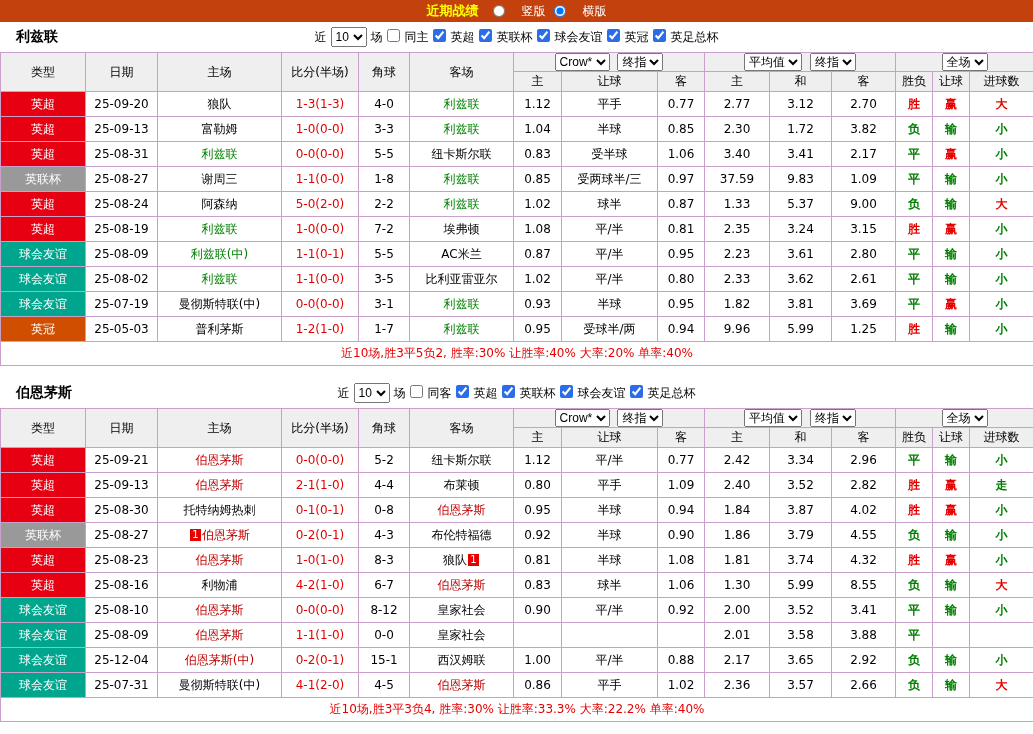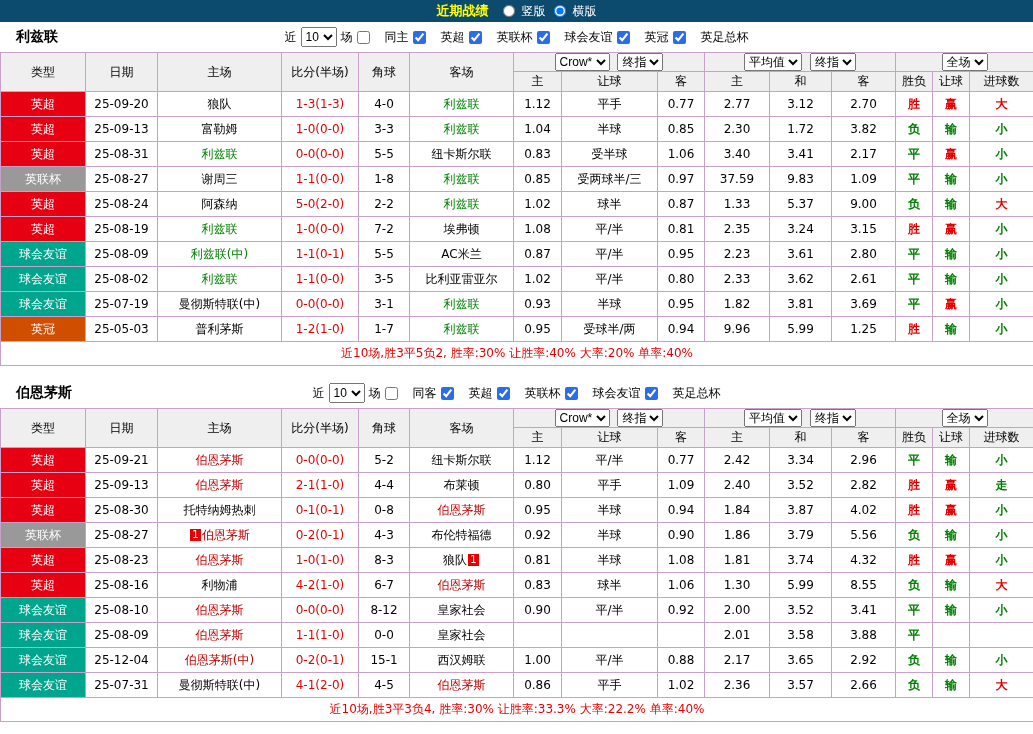--- a/index.html
+++ b/index.html
@@ -6,42 +6,42 @@
   body {
     width: 1033px;
     background: #fff;
     color: #000;
     font-family: "DejaVu Sans", "Liberation Sans", sans-serif;
     font-size: 12px;
   }
   
   .topbar {
     height: 22px;
-    background: #0c4a6e;
+    background: #c2410c;
     display: flex;
     align-items: center;
     justify-content: center;
     gap: 8px;
   }
   .topbar .title { color: #ffff00; font-weight: 700; font-size: 13px; margin-right: 6px; }
-  .topbar label { color: #fff; display: inline-flex; align-items: center; gap: 7px; cursor: pointer; }
+  .topbar label { color: #fff; display: inline-flex; align-items: center; gap: 17px; cursor: pointer; }
   .topbar input[type=radio] { margin: 0; width: 12px; height: 12px; }
   
   .section-bar {
     height: 30px;
     position: relative;
     display: flex;
     align-items: center;
     justify-content: center;
     background: #fff;
   }
   .team-name { position: absolute; left: 16px; font-weight: 700; font-size: 14px; }
   .filters { display: flex; align-items: center; gap: 4px; }
   .filters select { font-size: 12px; height: 20px; }
-  .chk { display: inline-flex; align-items: center; gap: 15px; cursor: pointer; }
+  .chk { display: inline-flex; align-items: flex-start; gap: 5px; cursor: pointer; }
   .chk input { margin: 0; width: 13px; height: 13px; accent-color: #2b6de8; }
   
   table { width: 1033px; border-collapse: collapse; table-layout: fixed; font-size: 12px; }
   th, td {
     border: 1px solid #c9a0c9;
     text-align: center;
     padding: 0;
     height: 25px;
     overflow: hidden;
     white-space: nowrap;
@@ -500,21 +500,21 @@
           <td>25-08-27</td>
           <td class="t-red"><span class="redcard">1</span><span>伯恩茅斯</span></td>
           <td class="score">0-2(0-1)</td>
           <td>4-3</td>
           <td class="t-black"><span>布伦特福德</span></td>
           <td>0.92</td>
           <td>半球</td>
           <td>0.90</td>
           <td>1.86</td>
           <td>3.79</td>
-          <td>5.56</td>
+          <td>4.55</td>
           <td class="res green">负</td>
           <td class="res green">输</td>
           <td class="res green">小</td>
         </tr>
         <tr>
           <td class="lg lg-epl">英超</td>
           <td>25-08-23</td>
           <td class="t-red"><span>伯恩茅斯</span></td>
           <td class="score">1-0(1-0)</td>
           <td>8-3</td>

